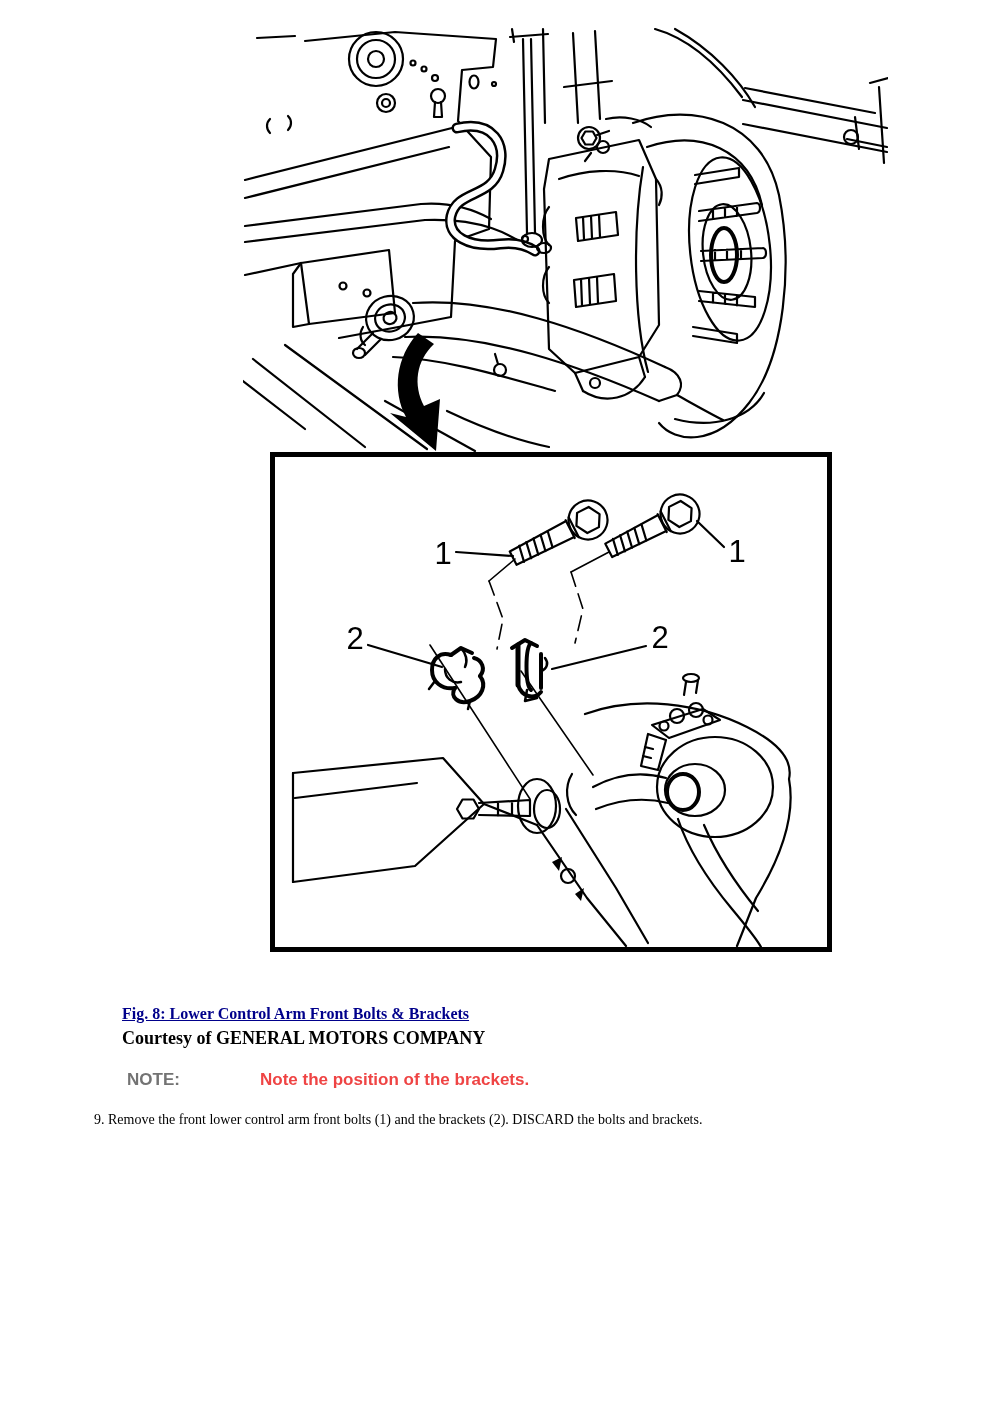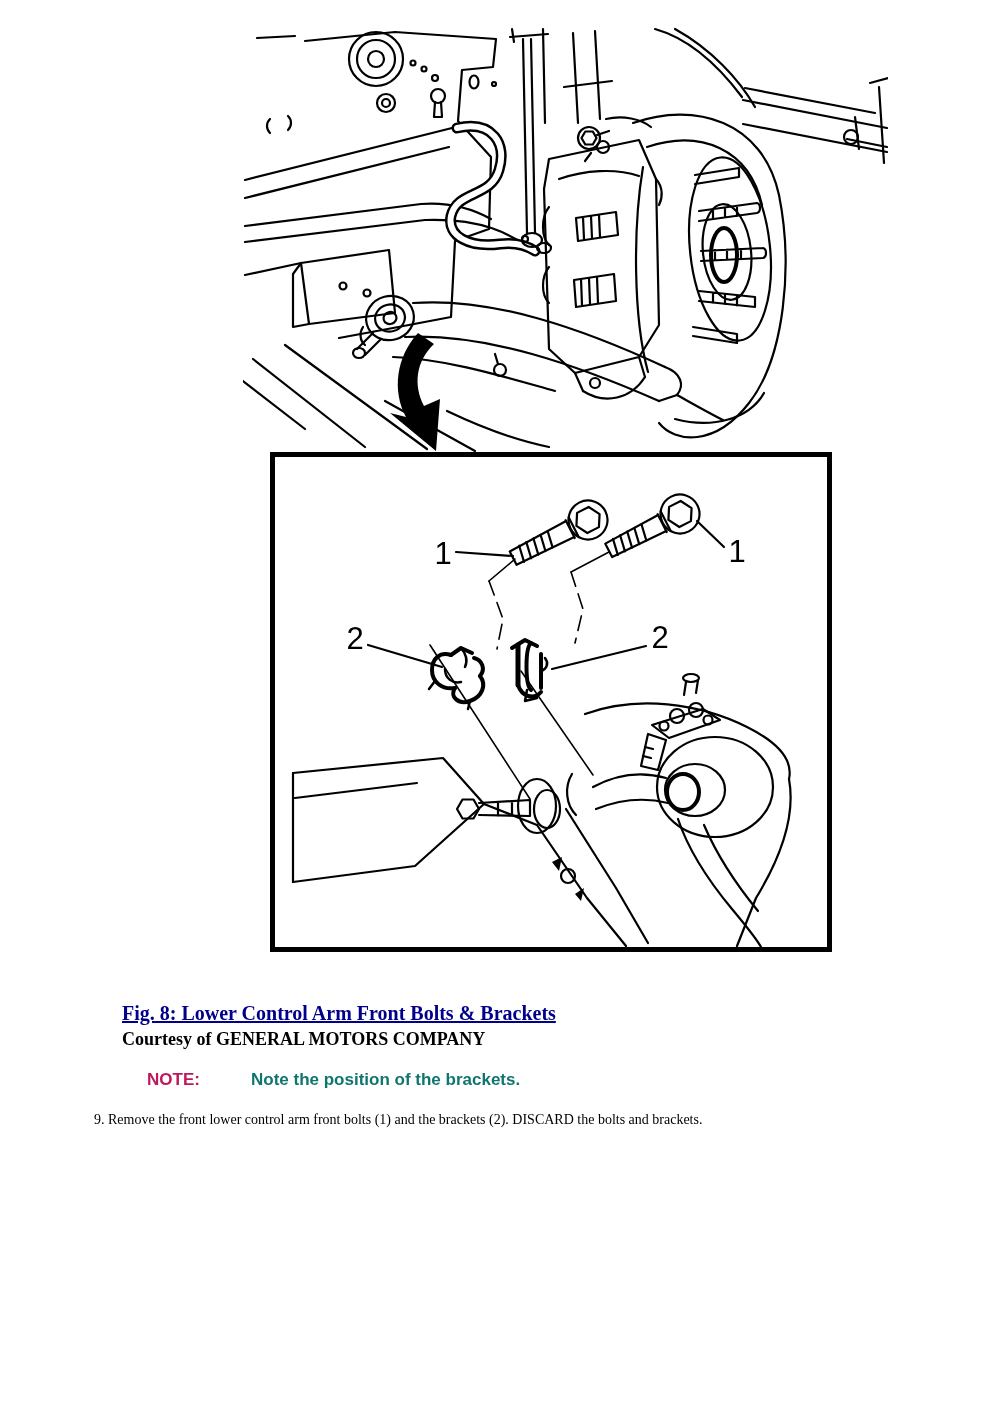--- a/index.html
+++ b/index.html
@@ -15,28 +15,28 @@
   .ink-fill { fill:#000000; stroke:none; }
   .callout-num {
     font-family:"Liberation Sans", sans-serif; font-size:31px; fill:#000000; stroke:none;
   }
   #figure-box {
     left:270px; top:452px; width:562px; height:500px;
     border:5px solid #000000; box-sizing:border-box; background:#ffffff;
   }
   #caption-block { left:122px; top:1001px; line-height:25px; }
   #caption-block .fig-link {
-    font-weight:bold; font-size:20px; text-decoration:underline; cursor:pointer; display:inline-block;
+    font-weight:bold; font-size:16px; text-decoration:underline; cursor:pointer; display:inline-block;
   }
   #caption-block .courtesy {
     color:#000000; font-weight:bold; font-size:18px;margin-top:25px;
   }
   .note-row { font-family:"Liberation Sans", sans-serif; font-weight:bold; font-size:17px; }
   #note-label { left:127px; top:1070px; }
-  #note-text  { left:251px; top:1070px; color:#0f766e; }
+  #note-text  { left:260px; top:1070px; color:#ef4444; }
   #step-line  { left:94px;  top:1112px; width:886px; font-size:14px; color:#000000; white-space:nowrap; }
 </style>
 </head>
 <body>
 
 <svg class="abs" style="left:243px; top:27px;" width="645" height="425" viewBox="0 0 645 425">
 
   <g class="ink">
     <path d="M14,11 L52,9"></path>
     <path d="M62,14 L152,5 L253,12 L250,40 L219,43 L215,94 L248,130 L246,202 L212,214 L208,290 L150,301 L96,311"></path>
@@ -272,16 +272,16 @@
     <text class="callout-num" x="80" y="192" text-anchor="middle">2</text>
     <text class="callout-num" x="385" y="191" text-anchor="middle">2</text>
   </svg>
 </div>
 
 <div id="caption-block" class="abs">
   <a class="fig-link" href="#" style="color: rgb(0, 0, 139);">Fig. 8: Lower Control Arm Front Bolts &amp; Brackets</a><br>
   <span class="courtesy">Courtesy of GENERAL MOTORS COMPANY</span>
 </div>
 
-<div id="note-label" class="abs note-row" style="color: #be185d; margin-left: 20px;">NOTE:</div>
+<div id="note-label" class="abs note-row" style="color: #737373;">NOTE:</div>
 <div id="note-text" class="abs note-row">Note the position of the brackets.</div>
 
 <div id="step-line" class="abs">9. Remove the front lower control arm front bolts (1) and the brackets (2). DISCARD the bolts and brackets.</div>
 
 </body></html>

